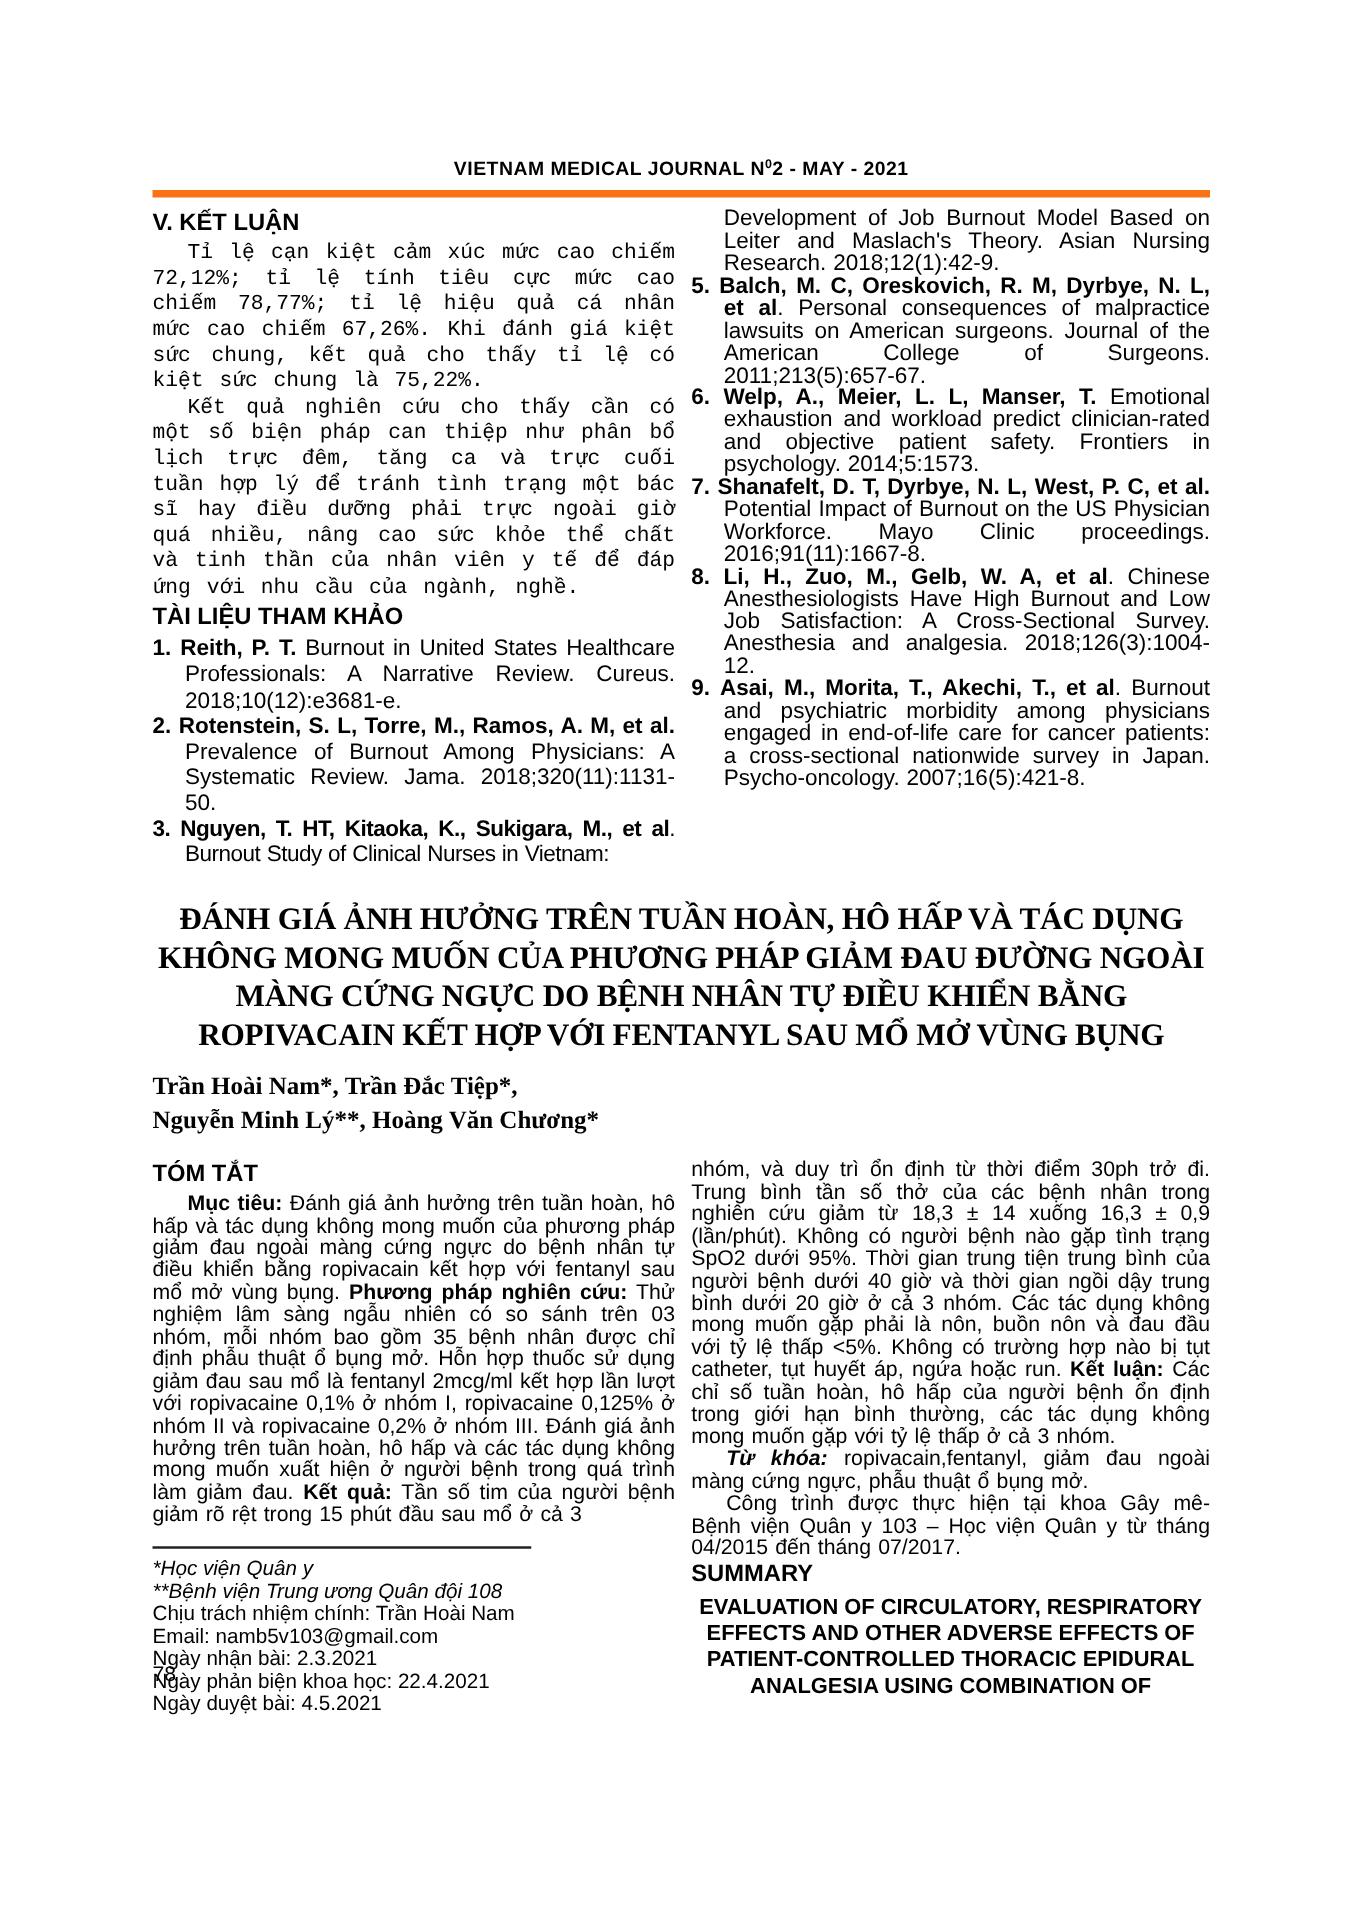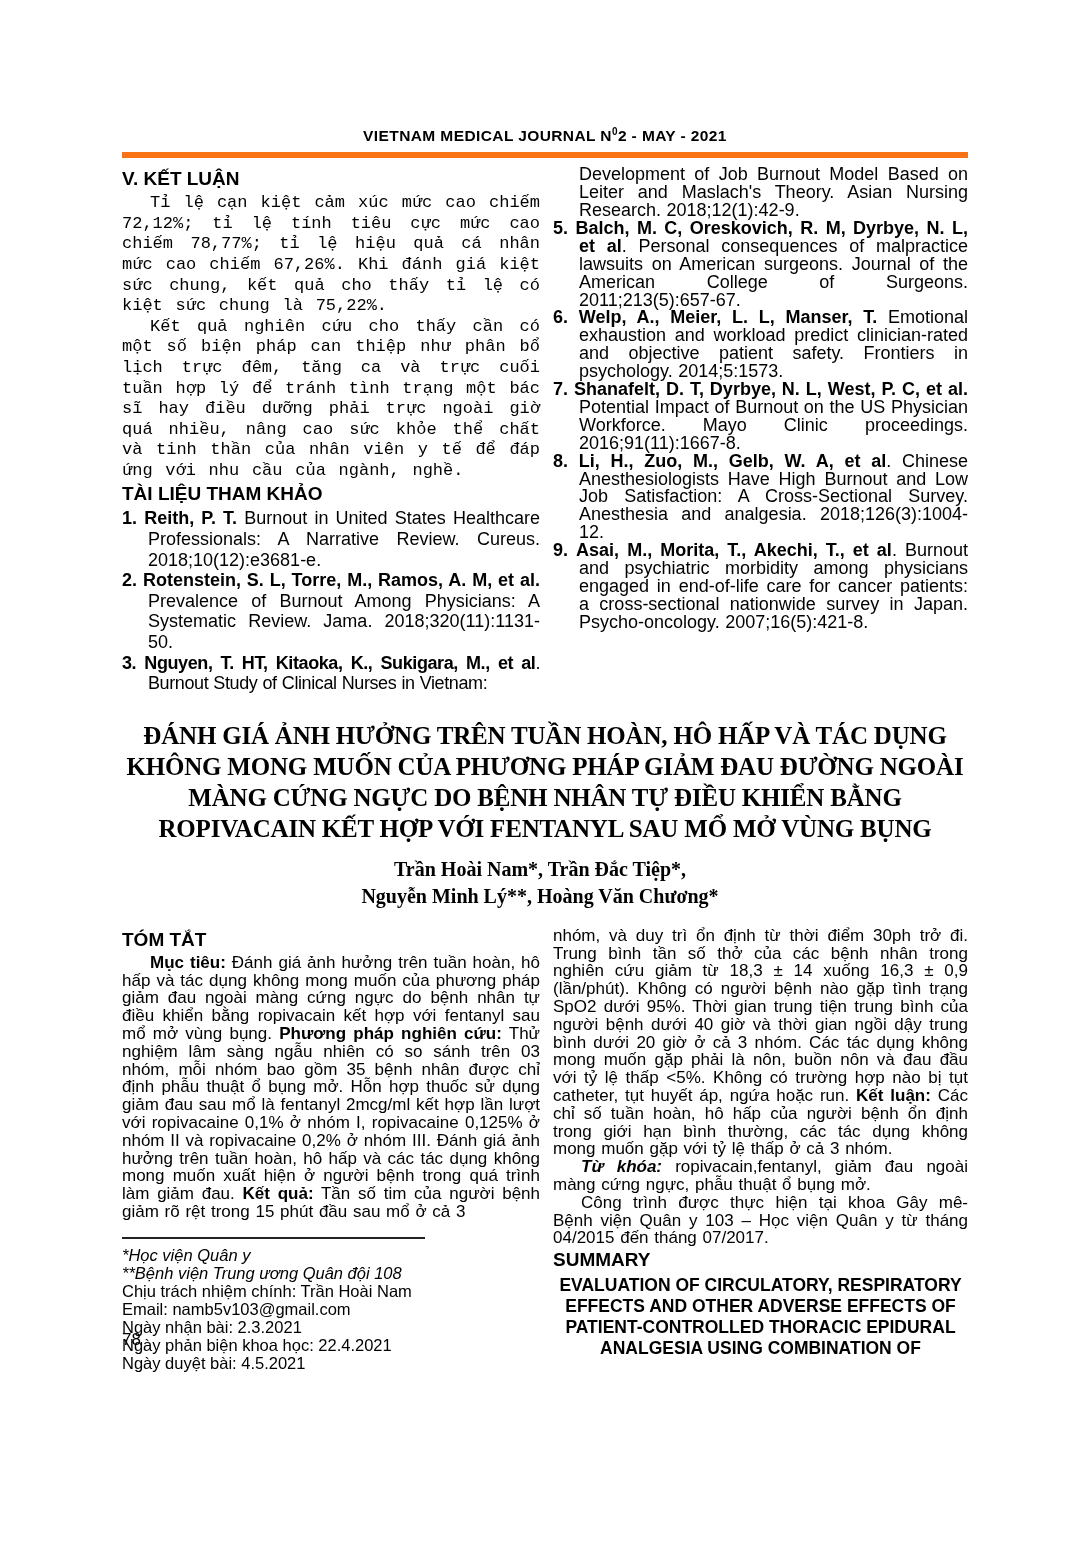--- a/index.html
+++ b/index.html
@@ -54,21 +54,21 @@
     margin-top: 26px;
     text-align: center;
     font-family: "Liberation Serif", "DejaVu Serif", serif;
     font-weight: bold;
     font-size: 25px;
     line-height: 31px;
     letter-spacing: -0.2px;
   }
   .authors {
     margin-top: 12px;
-    text-align: center;
+    text-align: left;
     padding-right: 10px;
     font-family: "Liberation Serif", "DejaVu Serif", serif;
     font-weight: bold;
     font-size: 20px;
     line-height: 27px;
   }
 
   .bottom-cols { margin-top: 17px; }
   .body-p {
     font-size: 17px;

